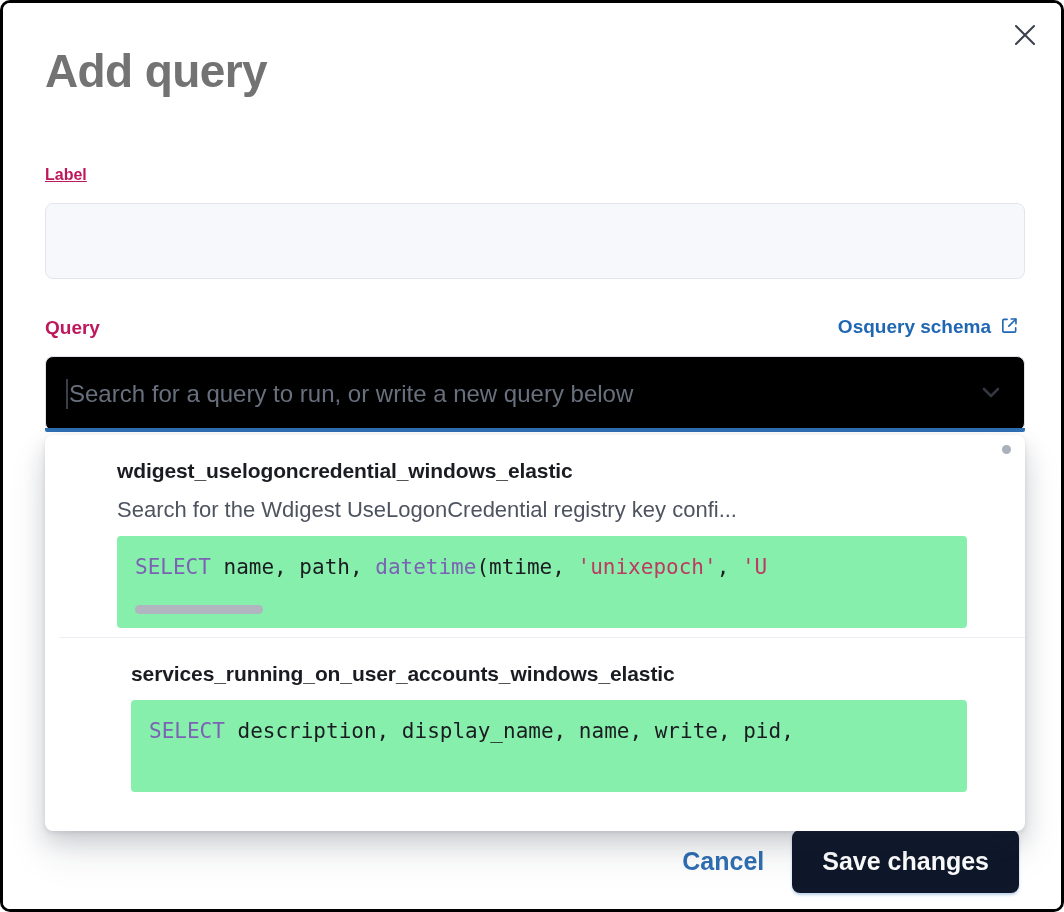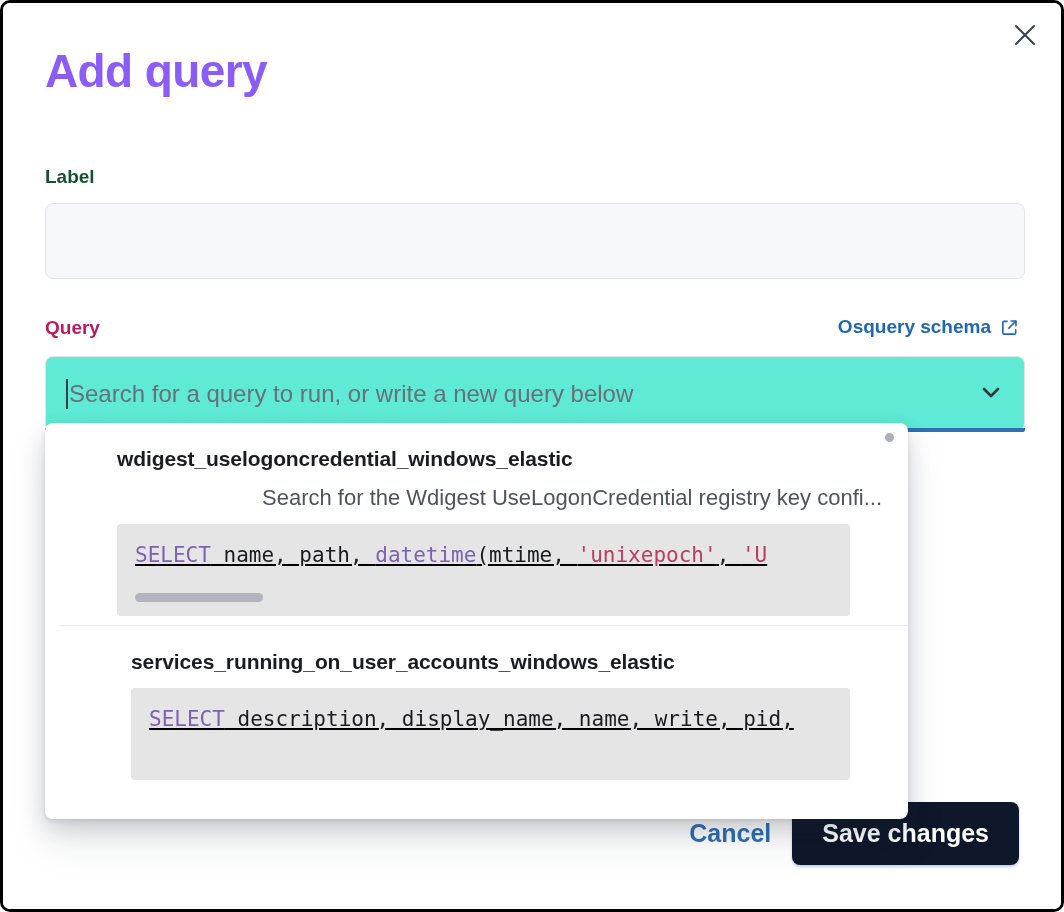--- a/index.html
+++ b/index.html
@@ -51,30 +51,31 @@
   .close-btn svg { display: block; }
 
   .title {
     position: absolute;
     left: 42px;
     top: 44px;
     font-size: 46px;
     line-height: 1.05;
     font-weight: 700;
     letter-spacing: -0.6px;
-    color: #8b5cf6;
+    color: #737373;
     margin: 0;
   }
 
   .field-label {
     position: absolute;
-    font-size: 19px;
-    font-weight: 700;
-    color: #14532d;
+    font-size: 16px;
+    font-weight: 700;
+    color: #be185d;
     letter-spacing: 0px;
+    text-decoration: underline;
   }
   .field-label.label-label { left: 42px; top: 163px; }
 
   .text-input {
     position: absolute;
     left: 42px;
     top: 200px;
     width: 980px;
     height: 76px;
     box-sizing: border-box;
@@ -96,39 +97,38 @@
     top: 314px;
     font-size: 19px;
     font-weight: 700;
     color: #be185d;
   }
   .schema-link {
     position: absolute;
     right: 42px;
     top: 313px;
     display: flex;
-    align-items: center;
     gap: 9px;
     font-size: 19px;
     font-weight: 700;
     color: #1f67b3;
     text-decoration: none;
     cursor: pointer;
   }
   .schema-link svg { display: block; }
 
   
   .combo {
     position: absolute;
     left: 42px;
     top: 353px;
     width: 980px;
     height: 75px;
     box-sizing: border-box;
-    background: #5eead4;
+    background: #000000;
     border: 1px solid #e1e3ea;
     border-radius: 8px;
     display: flex;
     align-items: center;
     padding: 0 18px 0 20px;
     box-shadow: 0 1px 1px rgba(0,0,0,0.03);
   }
   .combo .caret {
     width: 2px;
     height: 30px;
@@ -151,22 +151,22 @@
     width: 980px;
     height: 4px;
     background: #2f6fb4;
     border-radius: 0 0 2px 2px;
   }
 
   
   .dropdown {
     position: absolute;
     left: 42px;
-    top: 420px;
-    width: 863px;
+    top: 432px;
+    width: 980px;
     height: 396px;
     box-sizing: border-box;
     background: #ffffff;
     border-radius: 8px;
     box-shadow: 0 2px 4px rgba(30,36,56,0.10),
                 0 10px 22px rgba(30,36,56,0.16),
                 0 22px 40px rgba(30,36,56,0.10);
     overflow: hidden;
     z-index: 30;
   }
@@ -192,32 +192,30 @@
     color: #1a1c21;
     letter-spacing: -0.1px;
     margin-bottom: 14px;
   }
   .option-desc {
     font-size: 22px;
     color: #4e545f;
     white-space: nowrap;
     overflow: hidden;
     margin-bottom: 13px;
-    text-align: right;
   }
   .option-code {
-    background: #e5e5e5;
+    background: #86efac;
     border-radius: 4px;
     padding: 18px 0 0 18px;
     height: 92px;
     box-sizing: border-box;
     overflow: hidden;
     position: relative;
     margin-right: 32px;
-    text-decoration: underline;
   }
   .option-code pre {
     margin: 0;
     font-family: "DejaVu Sans Mono", "Liberation Mono", monospace;
     font-size: 21px;
     line-height: 1.25;
     color: #1a1c21;
     white-space: pre;
   }
   .option-code .kw  { color: #7c62b4; }
@@ -230,24 +228,24 @@
     width: 128px;
     height: 9px;
     border-radius: 5px;
     background: #b0b5bf;
   }
 
   
   .footer {
     position: absolute;
     right: 42px;
-    bottom: 44px;
+    bottom: 16px;
     display: flex;
     align-items: center;
-    gap: 15px;
+    gap: 22px;
     z-index: 10;
     justify-content: center;
   }
   .btn-cancel {
     background: transparent;
     border: none;
     font-family: "Liberation Sans", sans-serif;
     font-size: 25px;
     font-weight: 700;
     color: #2f6fb4;

